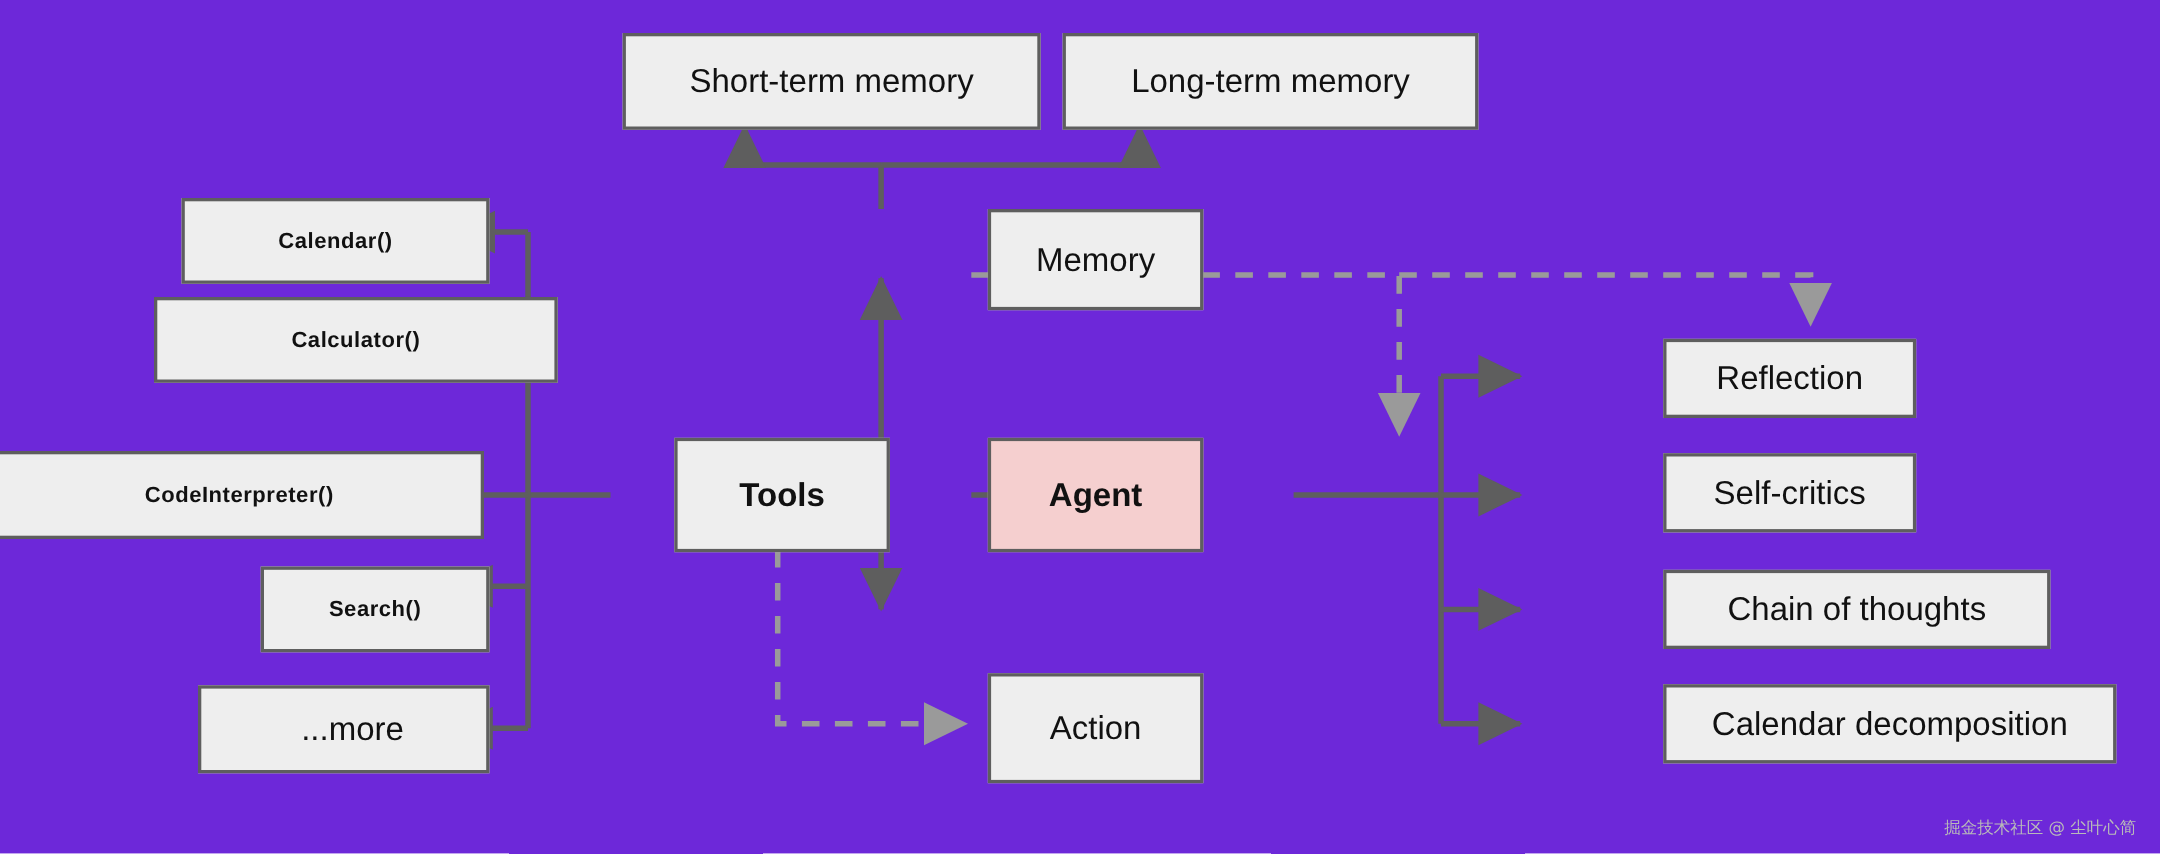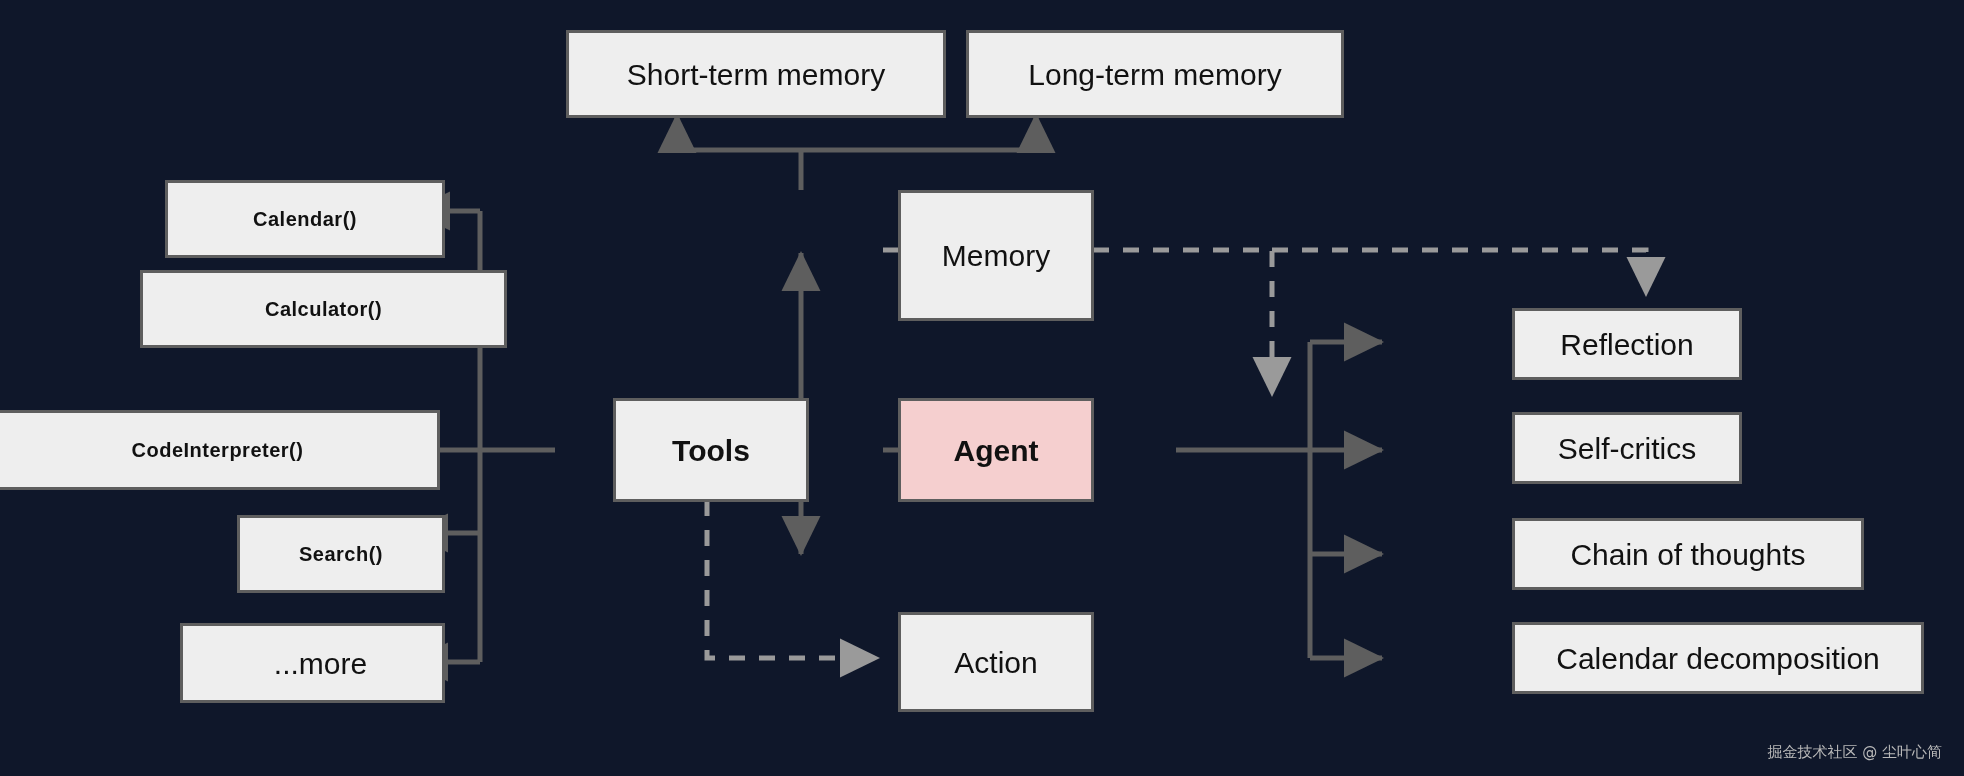--- a/index.html
+++ b/index.html
@@ -4,21 +4,21 @@
 <style>
   html, body {
     margin: 0;
     padding: 0;
     background: #ffffff;
   }
   #canvas {
     position: relative;
     width: 1964px;
     height: 776px;
-    background: #0f172a;
+    background: #6d28d9;
     font-family: "Liberation Sans", sans-serif;
     overflow: hidden;
   }
   .node {
     position: absolute;
     box-sizing: border-box;
     background: #eeeeee;
     border: 3px solid #5e5e5e;
     display: flex;
     align-items: center;
@@ -115,21 +115,21 @@
   </svg>
 
   <div class="node" style="left:566px; top:30px; width:380px; height:88px;">
     <span>Short-term memory</span>
   </div>
 
   <div class="node" style="left:966px; top:30px; width:378px; height:88px;">
     <span>Long-term memory</span>
   </div>
 
-  <div class="node" style="left:898px; top:190px; width:196px; height:131px;">
+  <div class="node" style="left:898px; top:190px; width:196px; height:92px;">
     <span>Memory</span>
   </div>
 
   <div class="node agent" style="left:898px; top:398px; width:196px; height:104px;justify-content:center;">
     <span>Agent</span>
   </div>
 
   <div class="node" style="left:898px; top:612px; width:196px; height:100px;">
     <span>Action</span>
   </div>

